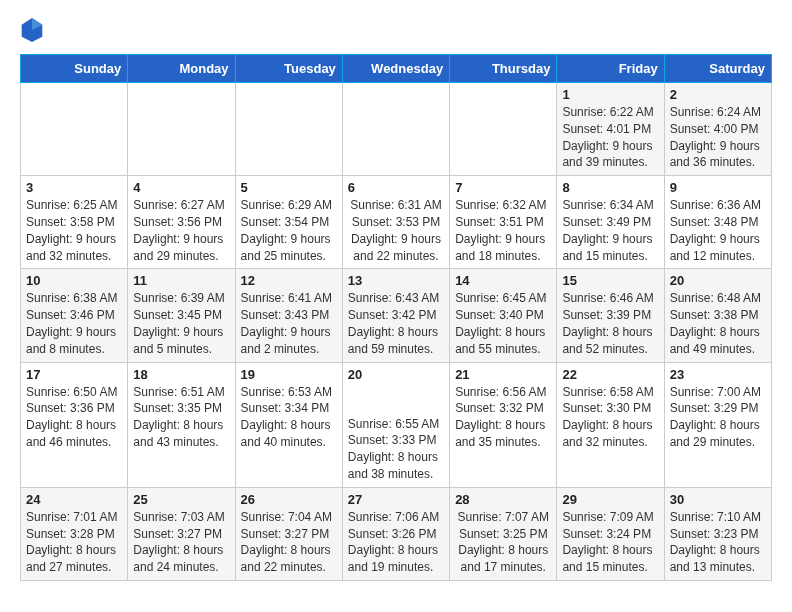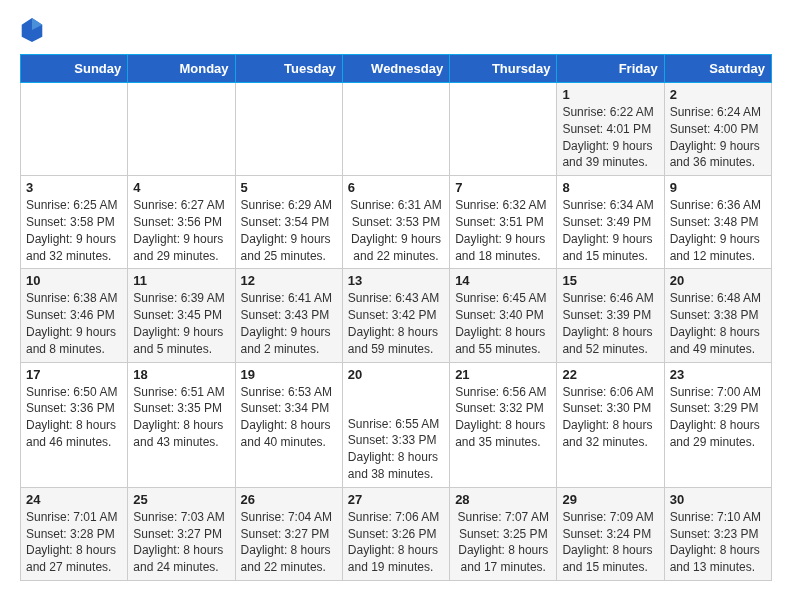--- a/index.html
+++ b/index.html
@@ -285,21 +285,21 @@
         </td>
         <td>
           <span class="day-num">21</span>
           <div class="day-detail" style="white-space: pre-line;">Sunrise: 6:56 AM
 Sunset: 3:32 PM
 Daylight: 8 hours
 and 35 minutes.</div>
         </td>
         <td>
           <span class="day-num">22</span>
-          <div class="day-detail" style="white-space: pre-line;">Sunrise: 6:06 AM
+          <div class="day-detail" style="white-space: pre-line;">Sunrise: 6:58 AM
 Sunset: 3:30 PM
 Daylight: 8 hours
 and 32 minutes.</div>
         </td>
         <td>
           <span class="day-num">23</span>
           <div class="day-detail" style="white-space: pre-line;">Sunrise: 7:00 AM
 Sunset: 3:29 PM
 Daylight: 8 hours
 and 29 minutes.</div>

